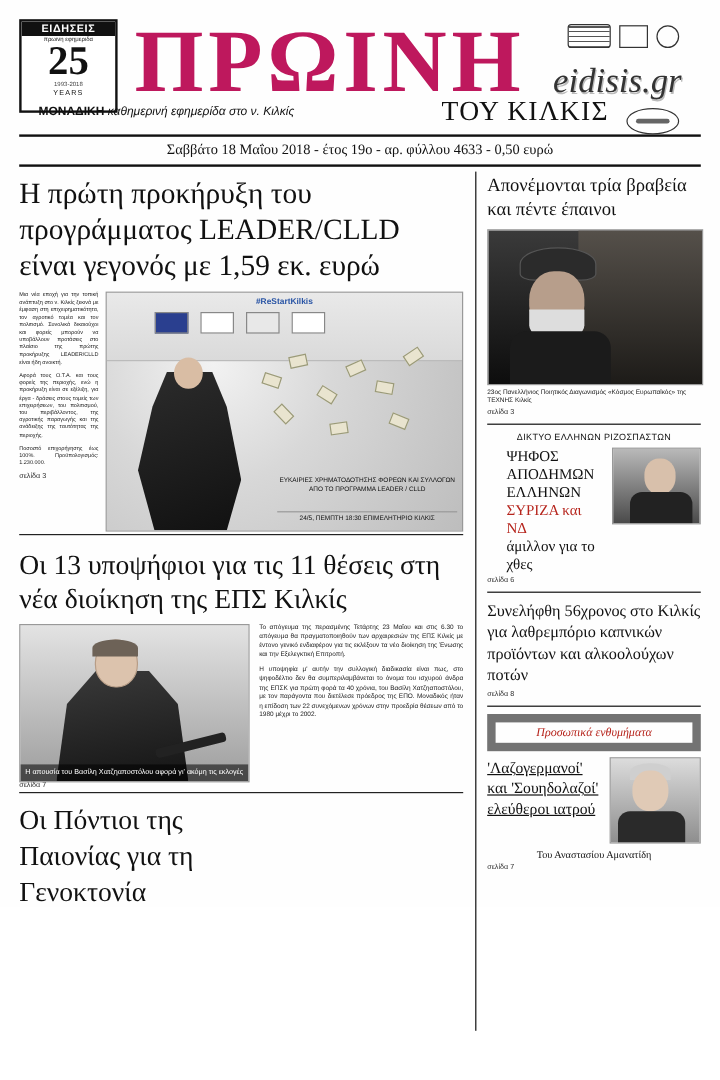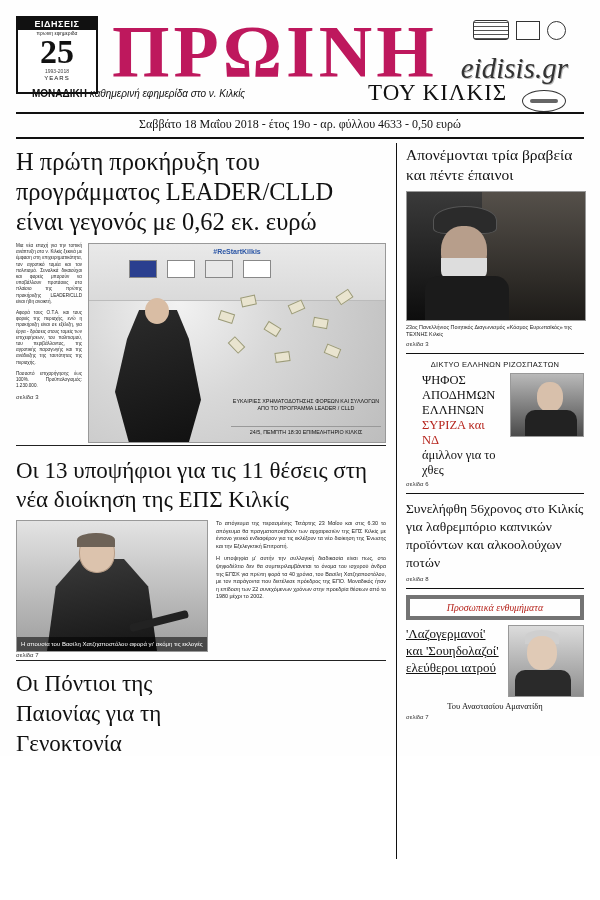--- a/index.html
+++ b/index.html
@@ -346,21 +346,21 @@
   }
   .r-photo2 .s{
     position:absolute;left:14px;bottom:0;width:52px;height:26px;background:#222;border-radius:10px 10px 0 0;
   }
   .r-head3{
     font-family:"Liberation Serif", serif;
     font-size:13.5px;line-height:18px;
     margin:6px 0 4px 0;
   }
   .r-box{
-    border:4px solid #737373;
+    border:7px solid #737373;
     padding:3px 4px;
     margin-top:6px;
   }
   .r-box .script{
     font-family:"Liberation Serif", serif;
     font-style:italic;
     font-size:10px;
     text-align:center;
     color:#b6251d;
   }
@@ -433,21 +433,21 @@
   </div>
 
   <div class="rule"></div>
   <div class="dateline">Σαββάτο 18 Μαΐου 2018 - έτος 19ο - αρ. φύλλου 4633 - 0,50 ευρώ</div>
   <div class="rule"></div>
 
   <div class="content">
 
     <div class="col-left">
 
-      <div class="lead-head">Η πρώτη προκήρυξη του προγράμματος LEADER/CLLD είναι γεγονός με 0,62 εκ. ευρώ</div>
+      <div class="lead-head">Η πρώτη προκήρυξη του προγράμματος LEADER/CLLD είναι γεγονός με 1,59 εκ. ευρώ</div>
 
       <div class="lead-body">
         <div class="lead-text">
           <p>Μια νέα εποχή για την τοπική ανάπτυξη στο ν. Κιλκίς ξεκινά με έμφαση στη επιχειρηματικότητα, τον αγροτικό τομέα και τον πολιτισμό. Συνολικά δικαιούχοι και φορείς μπορούν να υποβάλλουν προτάσεις στο πλαίσιο της πρώτης προκήρυξης LEADER/CLLD είναι ήδη ανοικτή.</p>
           <p>Αφορά τους Ο.Τ.Α. και τους φορείς της περιοχής, ενώ η προκήρυξη είναι σε εξέλιξη, για έργα - δράσεις στους τομείς των επιχειρήσεων, του πολιτισμού, του περιβάλλοντος, της αγροτικής παραγωγής και της ανάδειξης της ταυτότητας της περιοχής.</p>
           <p>Ποσοστό επιχορήγησης έως 100%. Προϋπολογισμός: 1.230.000.</p>
           <div class="pagenum">σελίδα 3</div>
         </div>
 
         <div class="photo lead-photo">

